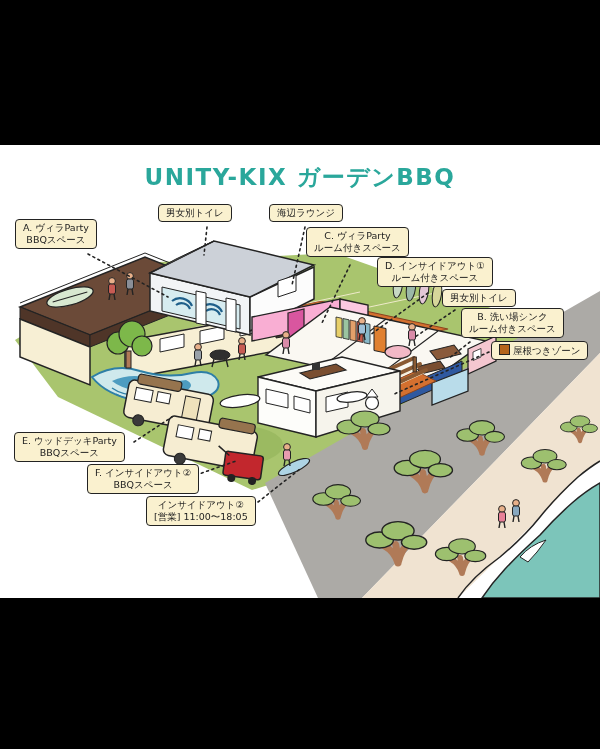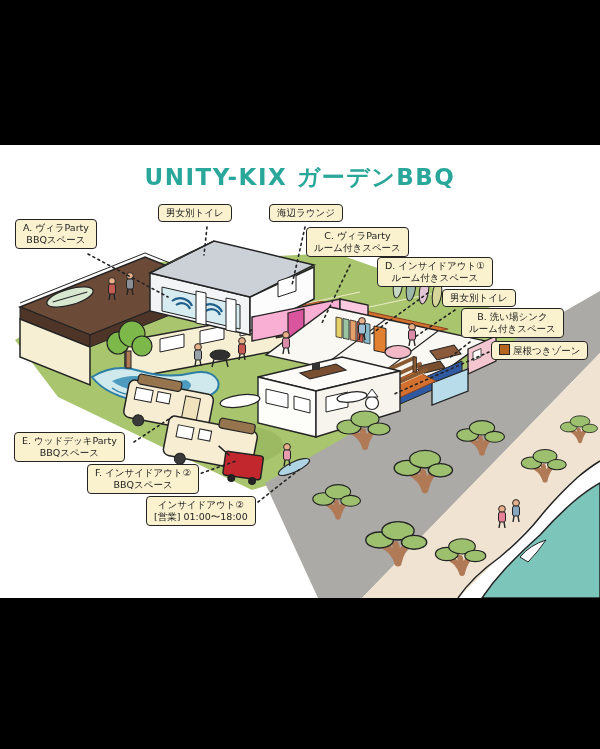--- a/index.html
+++ b/index.html
@@ -284,18 +284,18 @@
     <div class="lbl lbl-e">
       <span class="line">E. ウッドデッキParty</span>
       <span class="line">BBQスペース</span>
     </div>
     <div class="lbl lbl-f">
       <span class="line">F. インサイドアウト②</span>
       <span class="line">BBQスペース</span>
     </div>
     <div class="lbl lbl-cafe">
       <span class="line">インサイドアウト②</span>
-      <span class="line">[営業] 01:00〜18:00</span>
+      <span class="line">[営業] 11:00〜18:05</span>
     </div>
   </div>
 
   <div class="bar bottom"></div>
 </div>
 
 </body></html>

